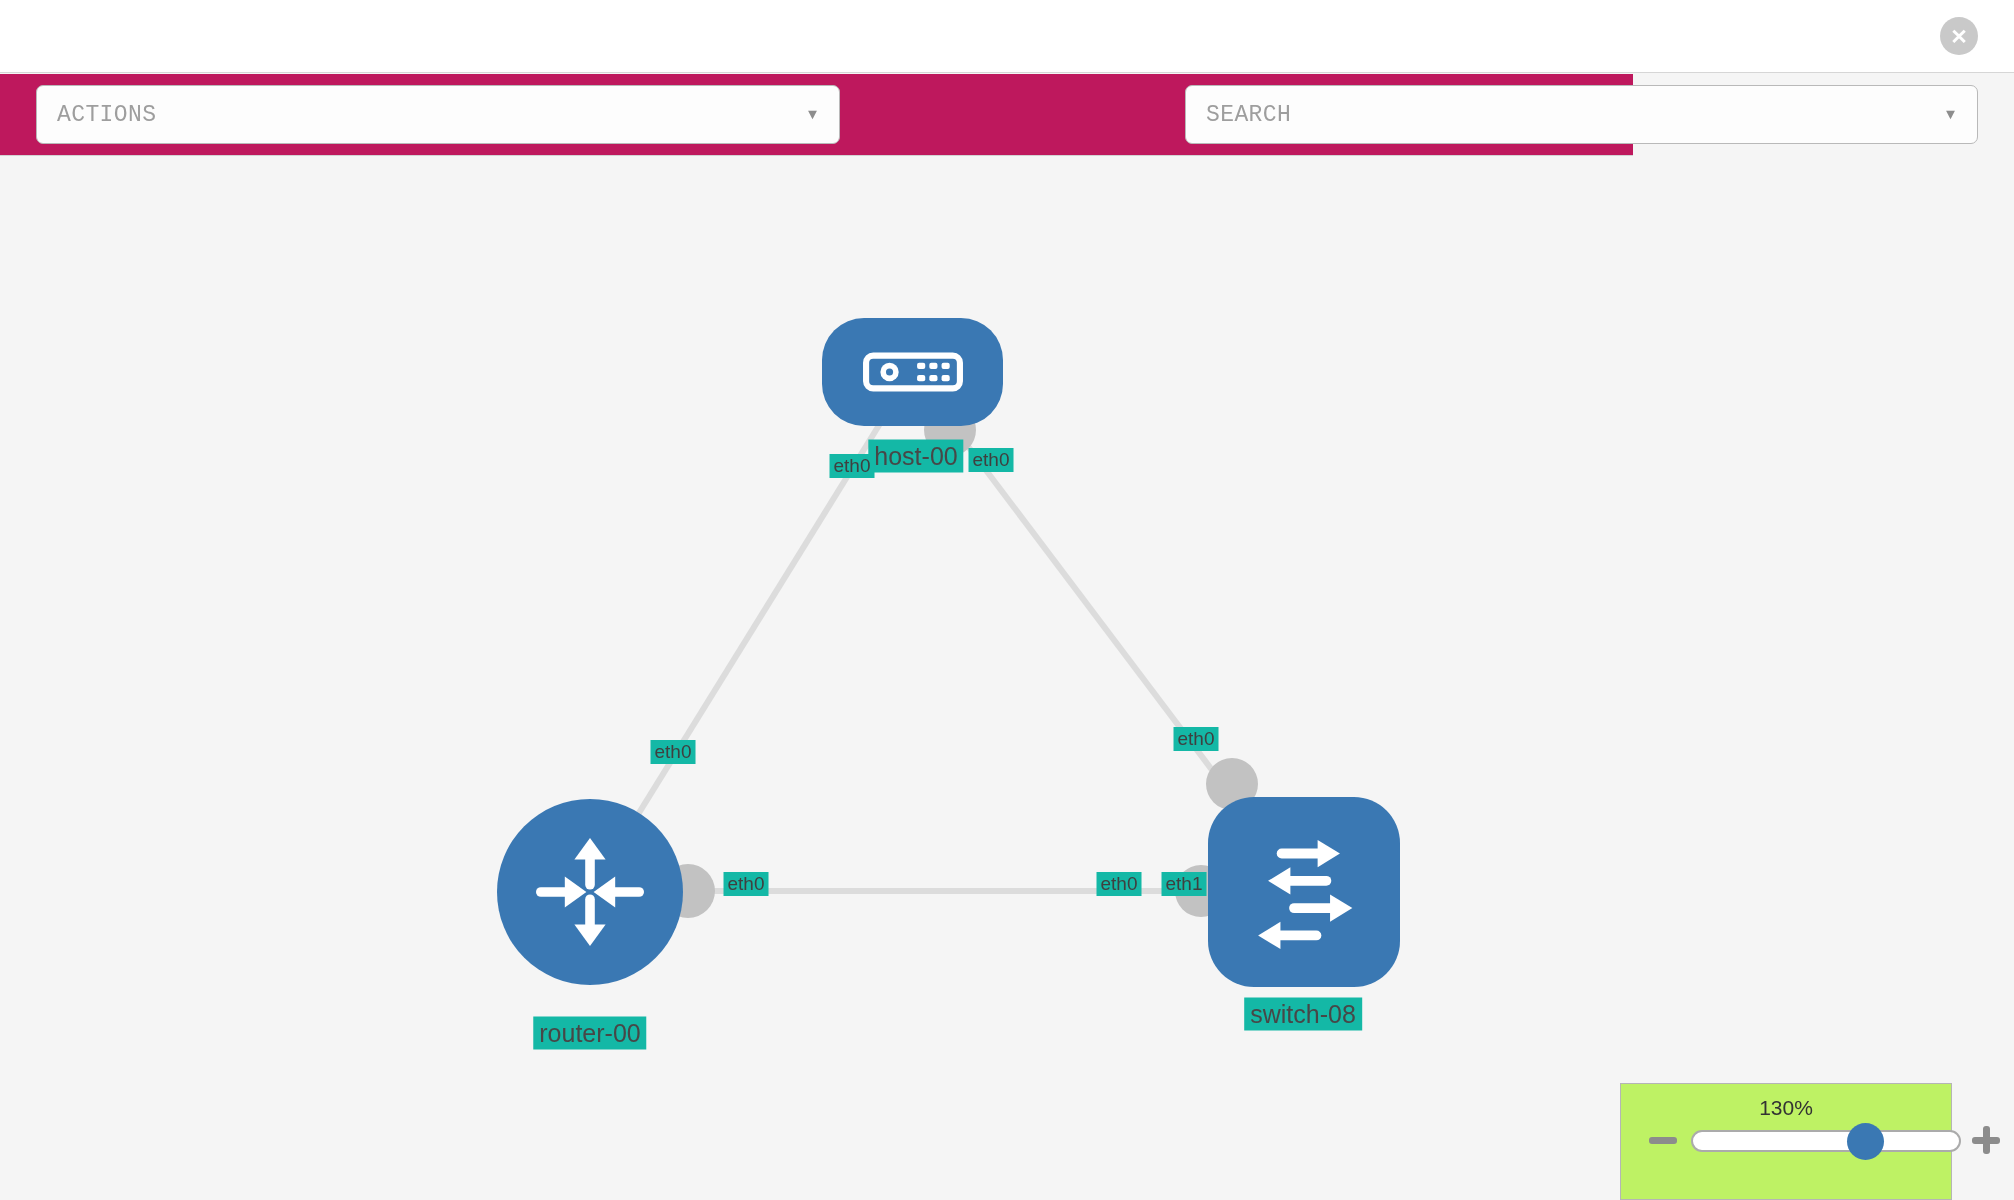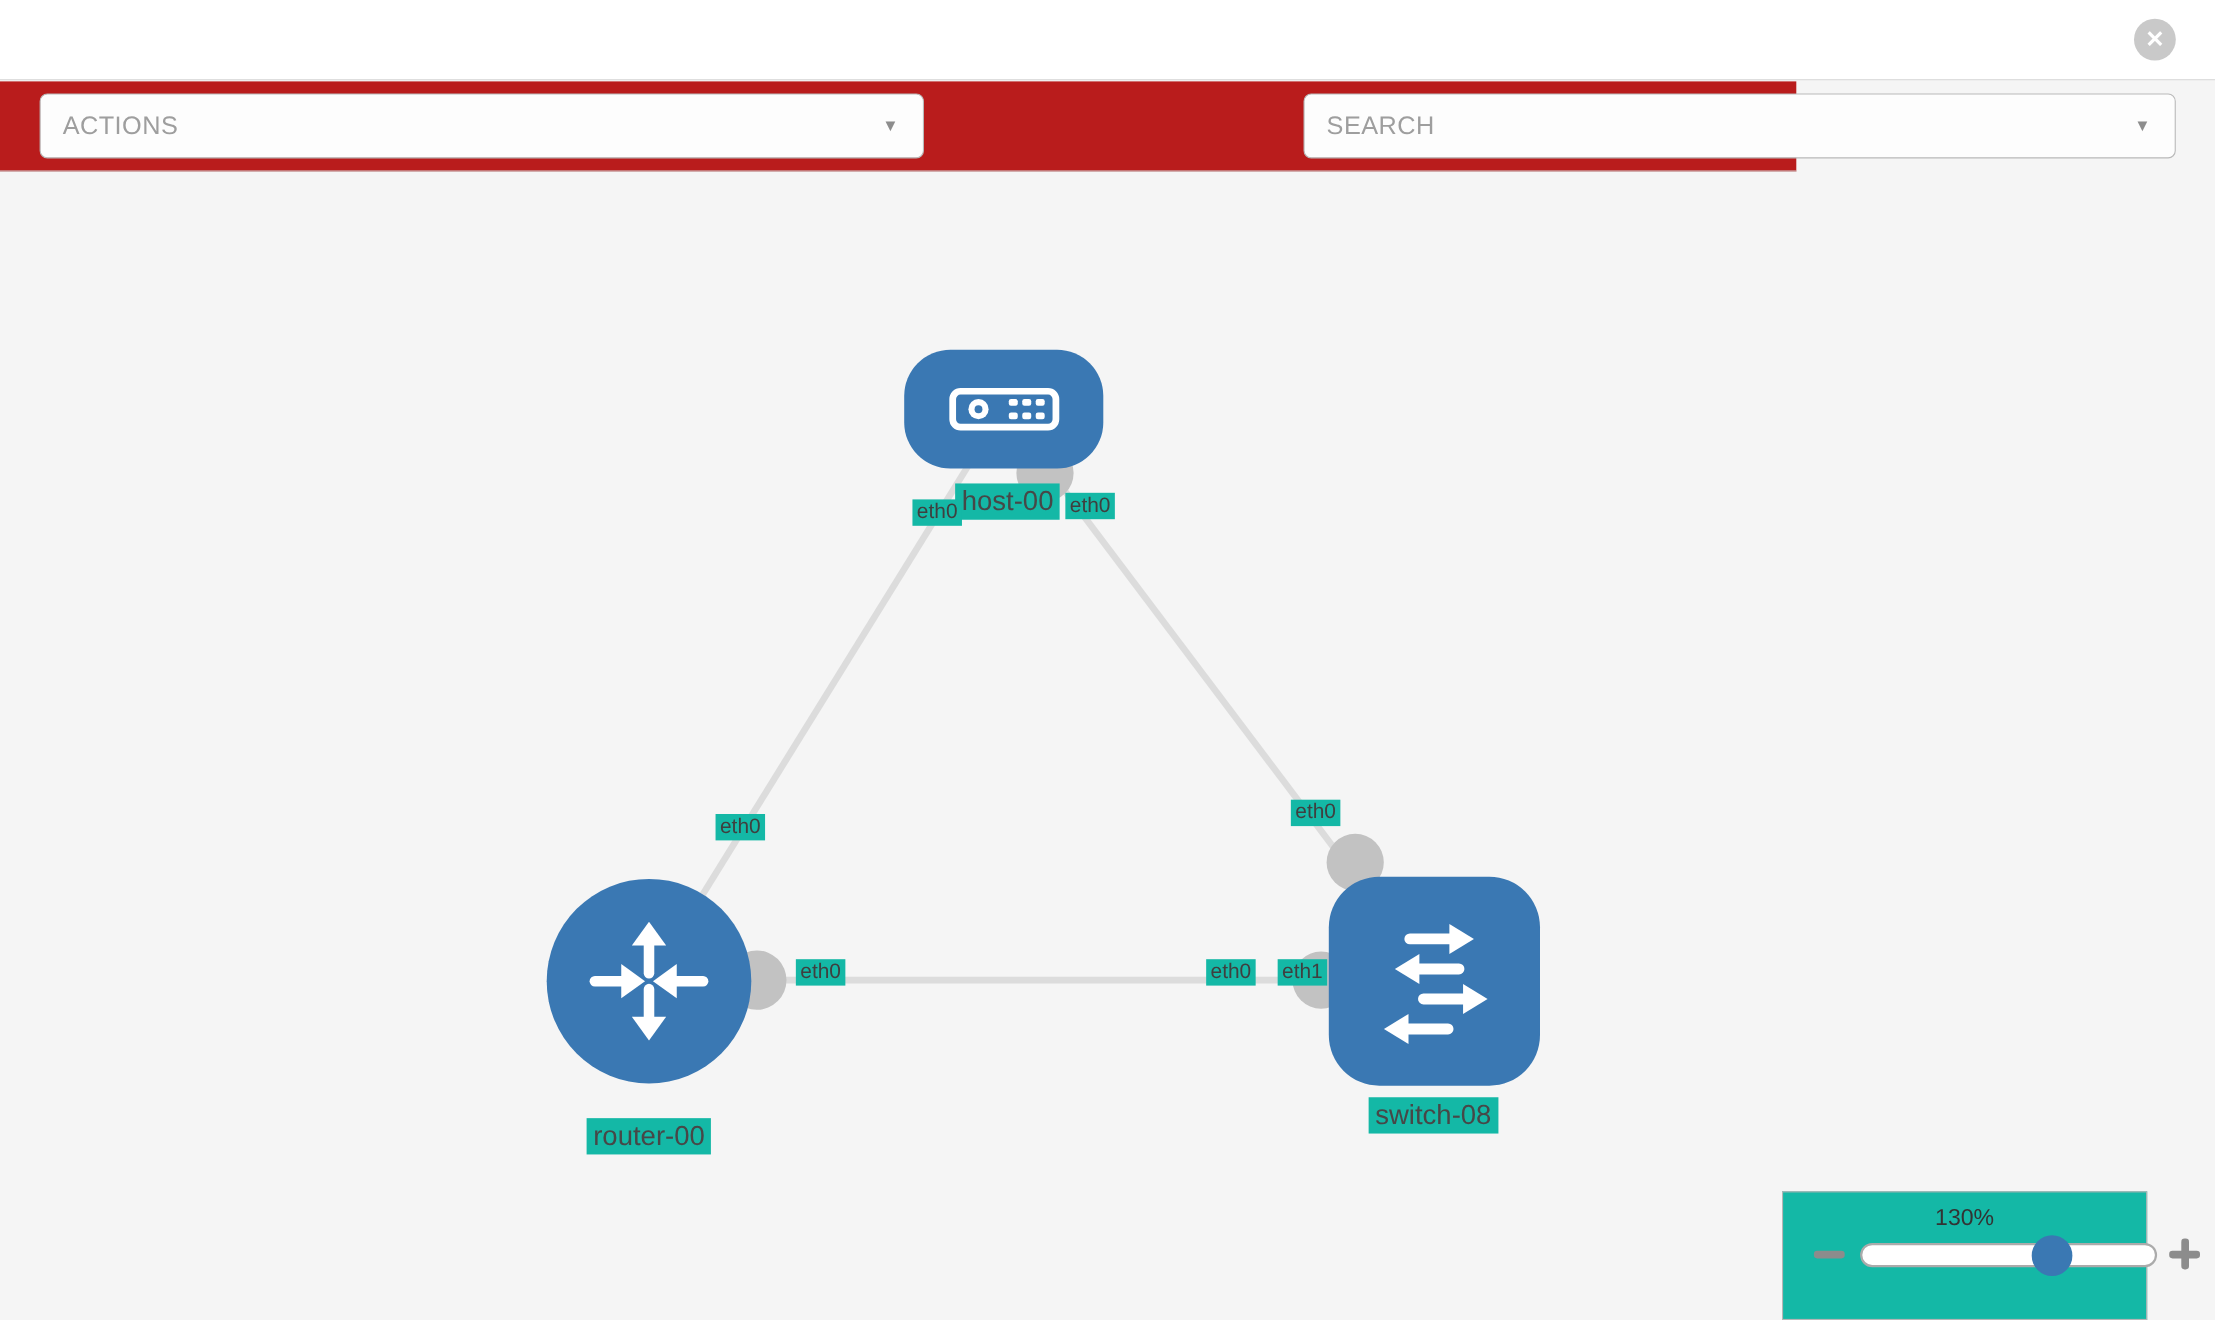--- a/index.html
+++ b/index.html
@@ -11,21 +11,21 @@
     background:#ffffff; border-bottom:1px solid #d6d6d6; }
   .app-title { position:absolute; left:38px; top:50%; transform:translateY(-50%);
     font-size:25px; font-weight:bold; color:#636363; letter-spacing:.2px; }
   .close-btn { position:absolute; right:36px; top:17px; width:38px; height:38px;
     border-radius:50%; background:#c9c9c9; display:flex; align-items:center;
     justify-content:center; cursor:pointer; }
   .close-btn span { color:#ffffff; font-size:21px; font-weight:bold; line-height:1; }
 
   
   .toolbar { position:absolute; left:0; top:74px; width:1633px; height:82px;
-    background:#b91c1c; border-bottom:1px solid #d2d2d2; }
+    background:#be185d; border-bottom:1px solid #d2d2d2;font-family:Liberation Mono, monospace; }
   .select-box { position:absolute; top:11px; height:59px; background:#fdfdfd;
     border:1px solid #b9b9b9; border-radius:7px; display:flex; align-items:center; }
   .select-box .sel-label { padding-left:20px; font-size:23px; color:#9e9e9e; letter-spacing:.4px; }
   .select-box .caret { position:absolute; right:22px; top:50%; transform:translateY(-50%);
     font-size:15px; color:#8d8d8d; }
   .actions-box { left:36px; width:804px; }
   .search-box  { left:1185px; width:793px; }
   .tool-icon { position:absolute; top:97px; width:40px; height:40px; }
 
   
@@ -37,21 +37,21 @@
   .node-host   { left:822px; top:161px; width:181px; height:108px; border-radius:42px; }
   .node-router { left:497px; top:642px; width:186px; height:186px; border-radius:50%; }
   .node-switch { left:1208px; top:640px; width:192px; height:190px; border-radius:46px; }
   .chip { position:absolute; transform:translate(-50%,-50%); background:#14b8a6;
     color:#474747; white-space:nowrap; text-align:center; }
   .node-chip { font-size:25px; padding:2px 6px; }
   .if-chip { font-size:19px; padding:1px 4px; color:#3f3f3f; }
 
   
   .zoom-panel { position:absolute; left:1620px; top:1083px; width:332px; height:117px;
-    background:#14b8a6; border:1px solid #b5b5b5; }
+    background:#bef264; border:1px solid #b5b5b5; }
   .zoom-level { position:absolute; left:0; top:12px; width:100%; text-align:center;
     font-size:21px; color:#333333; }
   .zoom-minus { position:absolute; left:28px; top:53px; width:28px; height:7px;
     background:#8c8c8c; border-radius:3px; cursor:pointer; }
   .zoom-plus { position:absolute; left:351px; top:42px; width:28px; height:28px; cursor:pointer; }
   .zoom-plus::before { content:""; position:absolute; left:0; top:11px; width:28px; height:7px;
     background:#8c8c8c; border-radius:3px; }
   .zoom-plus::after { content:""; position:absolute; left:11px; top:0; width:7px; height:28px;
     background:#8c8c8c; border-radius:3px; }
   .zoom-track { position:absolute; left:70px; top:46px; width:270px; height:22px;

